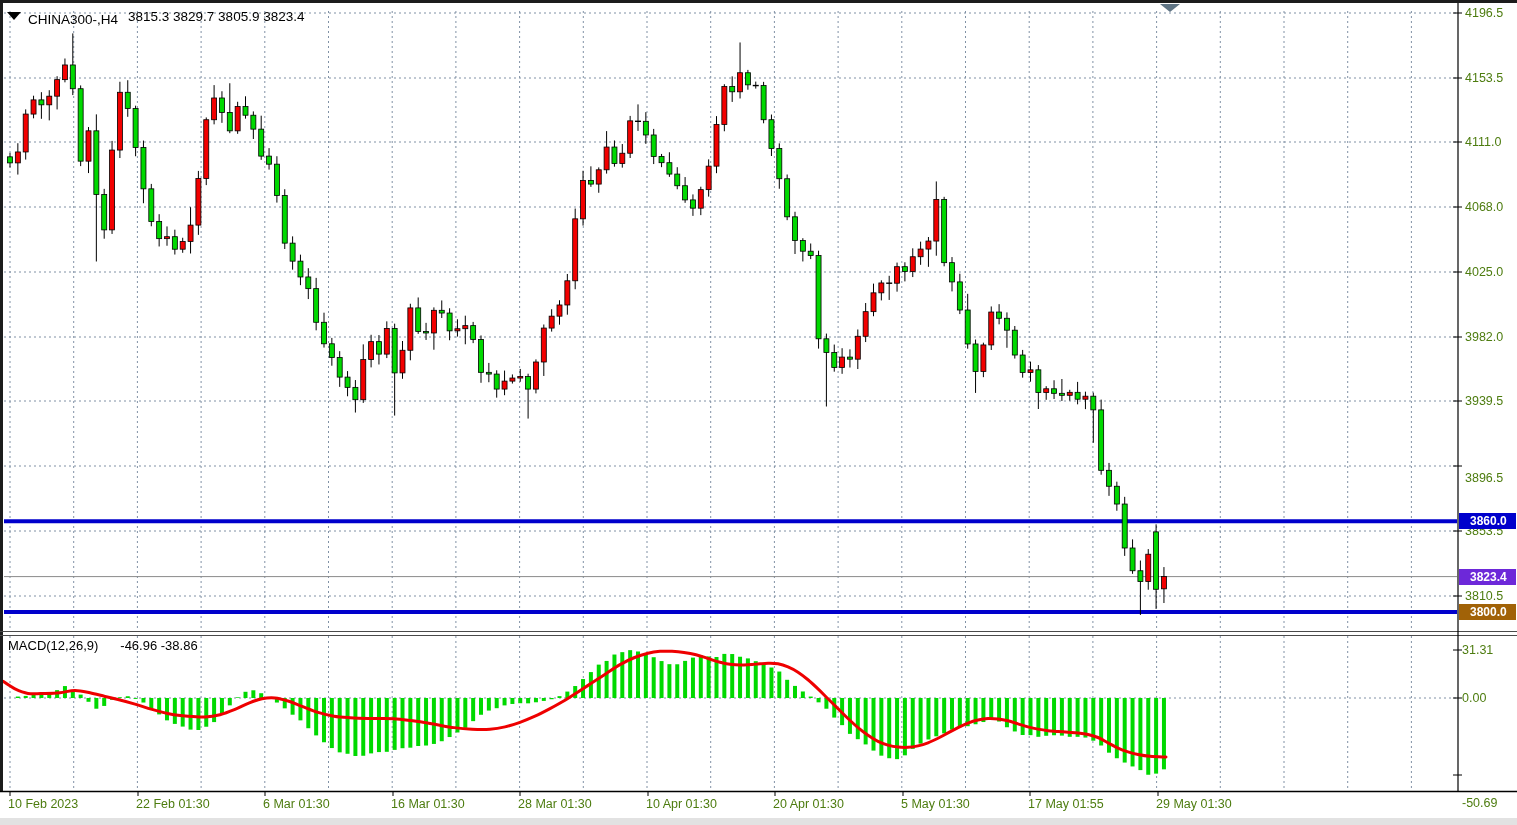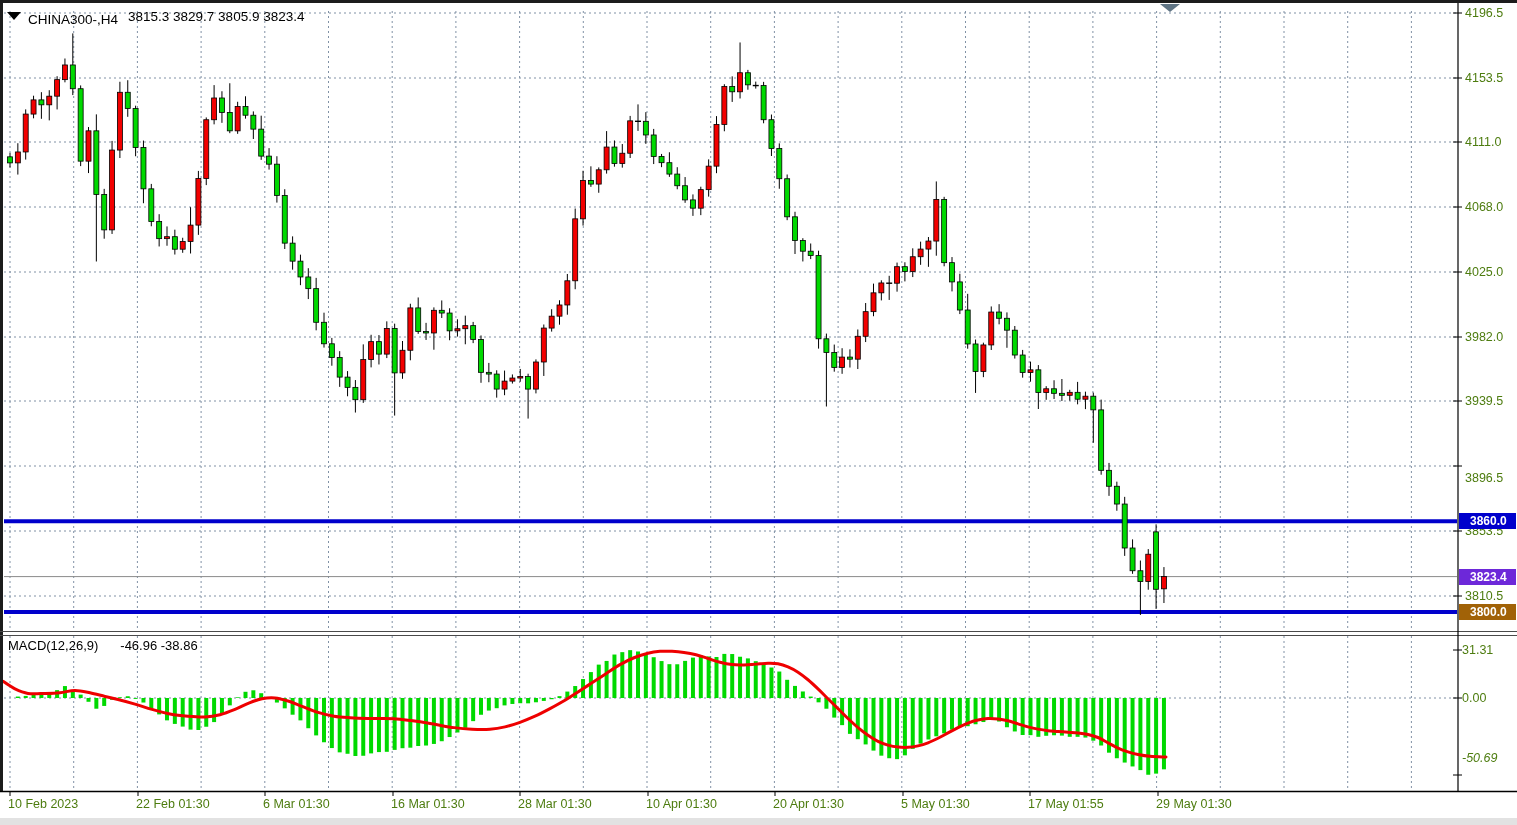--- a/index.html
+++ b/index.html
@@ -586,21 +586,21 @@
     <div class="abslabel ticklabel" style="left: 1465px; top: 134px;">4111.0</div>
     <div class="abslabel ticklabel" style="left: 1465px; top: 199px;">4068.0</div>
     <div class="abslabel ticklabel" style="left: 1465px; top: 264px;">4025.0</div>
     <div class="abslabel ticklabel" style="left: 1465px; top: 329px;">3982.0</div>
     <div class="abslabel ticklabel" style="left: 1465px; top: 393px;">3939.5</div>
     <div class="abslabel ticklabel" style="left: 1465px; top: 458px; margin-top: 12px;">3896.5</div>
     <div class="abslabel ticklabel" style="left: 1465px; top: 523px;">3853.5</div>
     <div class="abslabel ticklabel" style="left: 1465px; top: 588px;">3810.5</div>
     <div class="abslabel ticklabel" style="left: 1462px; top: 642px;">31.31</div>
     <div class="abslabel ticklabel" style="left: 1462px; top: 690px;">0.00</div>
-    <div class="abslabel ticklabel" style="left: 1462px; top: 750px; font-style: italic;">-50.69</div>
+    <div class="abslabel ticklabel" style="left: 1462px; top: 795px;">-50.69</div>
     <div class="abslabel datelabel" style="left: 8px; top: 796px;">10 Feb 2023</div>
     <div class="abslabel datelabel" style="left: 136px; top: 796px;">22 Feb 01:30</div>
     <div class="abslabel datelabel" style="left: 263px; top: 796px;">6 Mar 01:30</div>
     <div class="abslabel datelabel" style="left: 391px; top: 796px;">16 Mar 01:30</div>
     <div class="abslabel datelabel" style="left: 518px; top: 796px;">28 Mar 01:30</div>
     <div class="abslabel datelabel" style="left: 646px; top: 796px;">10 Apr 01:30</div>
     <div class="abslabel datelabel" style="left: 773px; top: 796px;">20 Apr 01:30</div>
     <div class="abslabel datelabel" style="left: 901px; top: 796px;">5 May 01:30</div>
     <div class="abslabel datelabel" style="left: 1028px; top: 796px;">17 May 01:55</div>
     <div class="abslabel datelabel" style="left: 1156px; top: 796px;">29 May 01:30</div>

